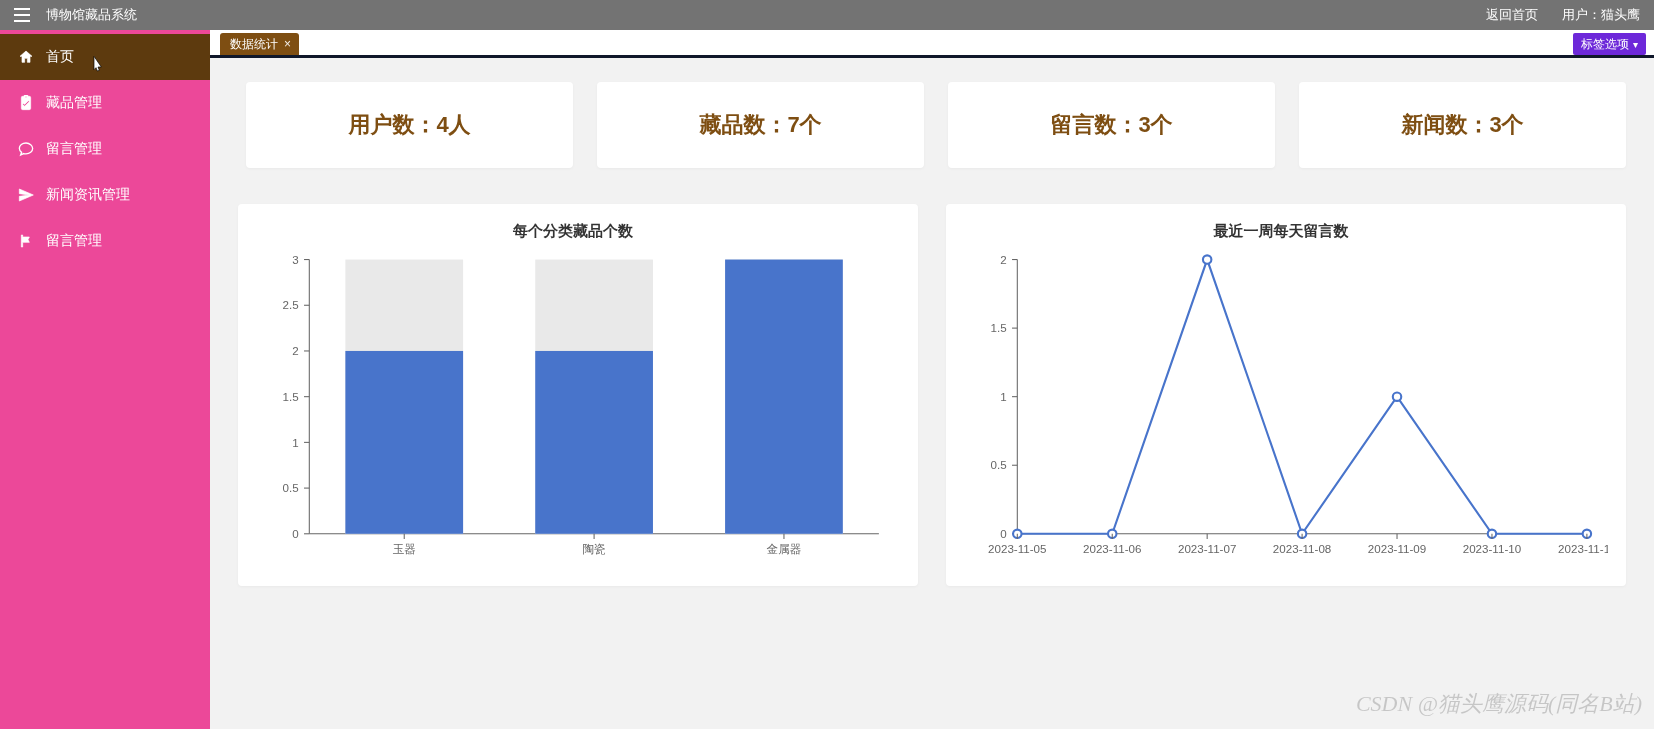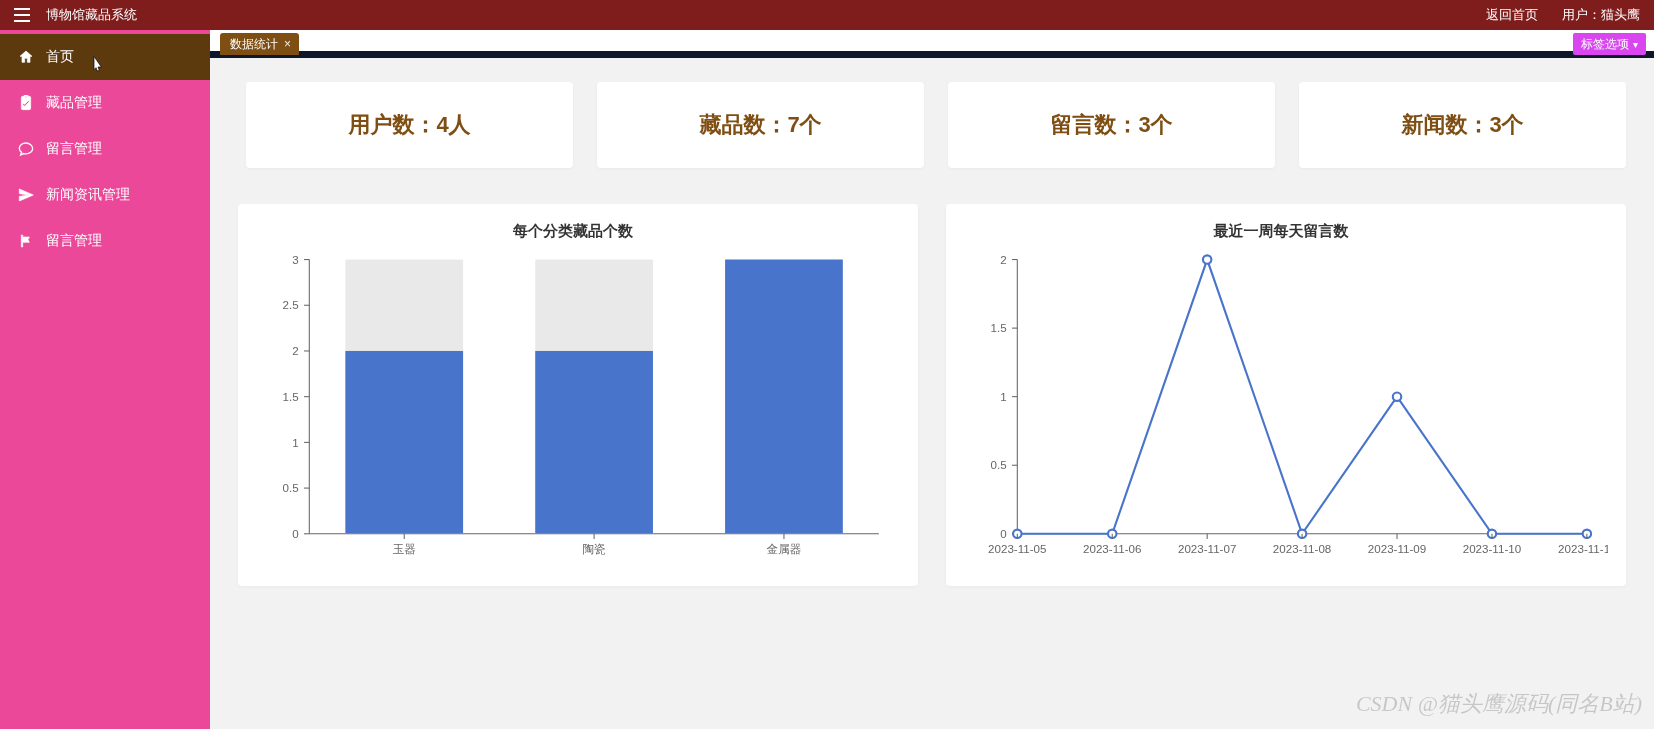--- a/index.html
+++ b/index.html
@@ -1,42 +1,42 @@
 <!DOCTYPE html>
 <html><head>
 <meta charset="utf-8">
 <style>
   * { box-sizing: border-box; margin: 0; padding: 0; }
   html, body { height: 100%; font-family: "Helvetica Neue", Helvetica, Arial, "Microsoft YaHei", sans-serif; font-size: 13px; color: #333; }
   body { background: #fff; display: flex; flex-direction: column; }
 
   
-  .topbar { height: 30px; background: #7f1d1d; color: #fff; display: flex; align-items: center; padding: 0 14px; font-size: 13px; }
+  .topbar { height: 30px; background: #737373; color: #fff; display: flex; align-items: center; padding: 0 14px; font-size: 13px; }
   .topbar .left { display: flex; align-items: center; gap: 16px; }
   .topbar .right { margin-left: auto; display: flex; align-items: center; gap: 24px; }
   .hamburger { width: 16px; height: 14px; display: inline-flex; flex-direction: column; justify-content: space-between; cursor: pointer; }
   .hamburger span { height: 2px; background: #fff; }
 
   
   .body-area { flex: 1; display: flex; min-height: 0; }
 
   
   .sidebar { width: 210px; background: #ec4899; color: #fff; flex-shrink: 0; padding-top: 4px; }
   .side-item { display: flex; align-items: center; gap: 12px; height: 46px; padding: 0 18px; cursor: pointer; font-size: 14px; }
   .side-item.active { background: #5d3a0e; }
   .side-icon { width: 16px; height: 16px; display: inline-flex; align-items: center; justify-content: center; }
   .side-icon svg { width: 16px; height: 16px; fill: #fff; stroke: #fff; }
 
   
   .main { flex: 1; display: flex; flex-direction: column; min-width: 0; }
-  .tabbar { height: 28px; background: #fff; display: flex; align-items: stretch; border-bottom: 7px solid #0f172a; padding-left: 10px; }
+  .tabbar { height: 28px; background: #fff; display: flex; align-items: stretch; border-bottom: 3px solid #0f172a; padding-left: 10px; }
   .tab { display: flex; align-items: center; background: #7e4e12; color: #fff; font-size: 12px; padding: 0 8px 0 10px; margin: 3px 4px 0 0; border-radius: 3px 3px 0 0; gap: 6px; cursor: pointer; height: 22px; }
   .tab-close { font-size: 12px; opacity: .9; }
   .tab-options { margin-left: auto; }
-  .tab-options-btn { height: 22px; margin: 3px 8px 0 0; border: none; background: #d946ef; color: #fff; font-size: 12px; padding: 0 8px; border-radius: 2px; cursor: pointer; display: flex; align-items: center; gap: 4px; }
+  .tab-options-btn { height: 22px; margin: 3px 8px 0 0; border: none; background: #6d28d9; color: #fff; font-size: 12px; padding: 0 8px; border-radius: 2px; cursor: pointer; display: flex; align-items: center; gap: 4px; }
   .tab-options-btn .caret { font-size: 10px; }
 
   .content { flex: 1; background: #f2f2f2; padding: 24px 28px; overflow: auto; }
 
   
   .stats { display: grid; grid-template-columns: repeat(4, 1fr); gap: 24px; margin-bottom: 36px; padding-left: 8px; }
   .stat-card { background: #fff; border-radius: 4px; box-shadow: 0 1px 3px rgba(0,0,0,0.04); text-align: center; padding: 28px 10px; font-size: 22px; font-weight: 700; color: #7e4e12; white-space: nowrap; }
 
   
   .charts { display: grid; grid-template-columns: 1fr 1fr; gap: 28px; }

